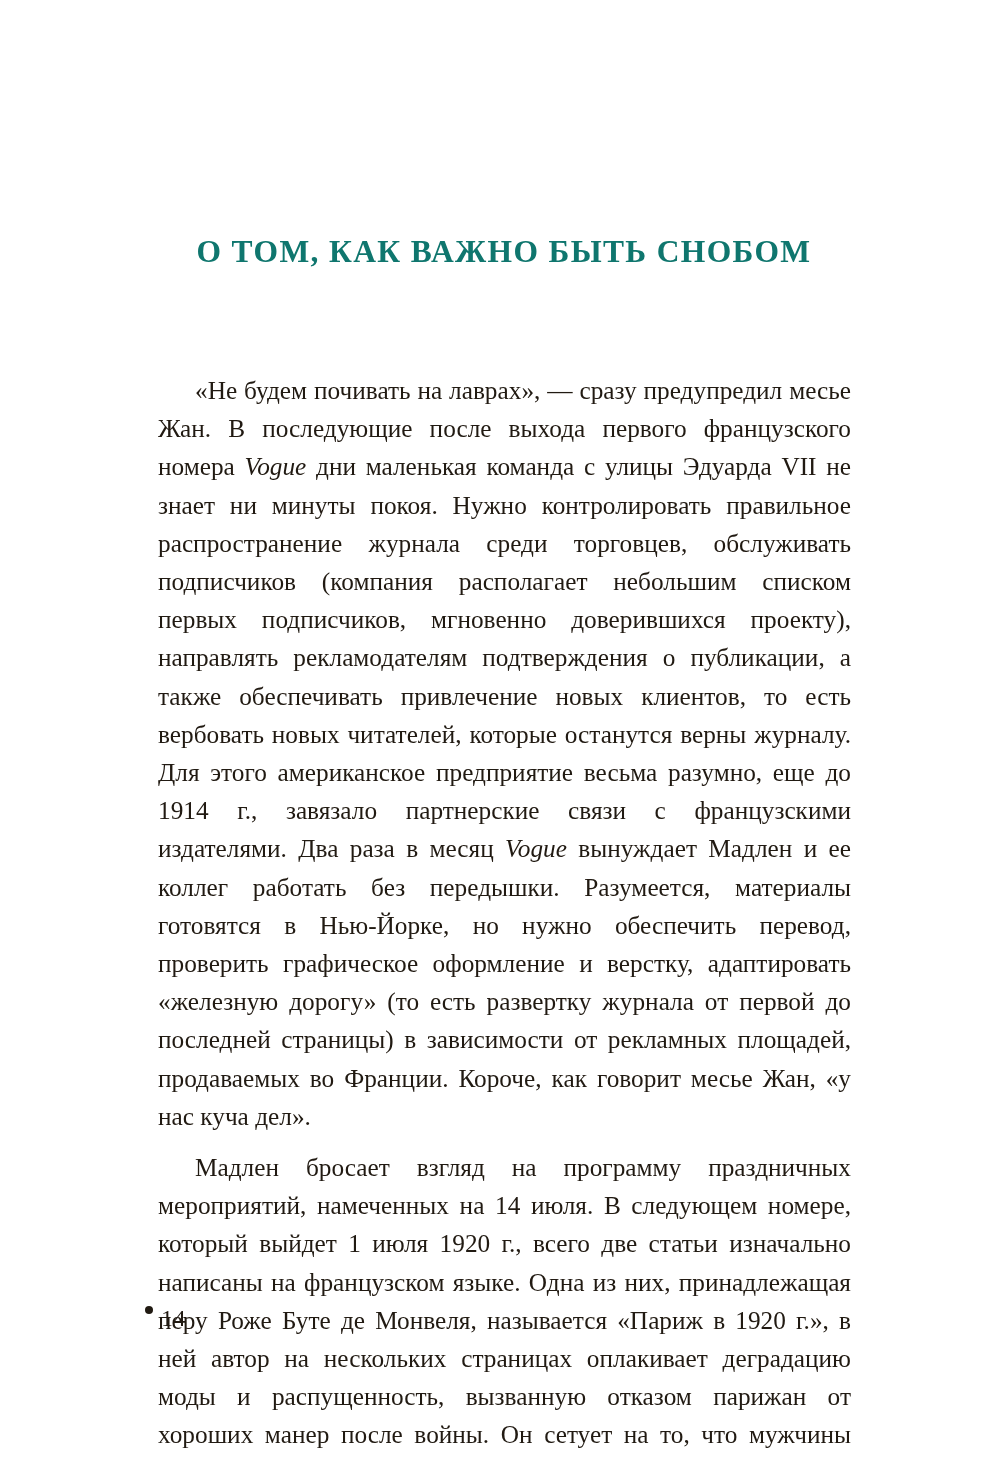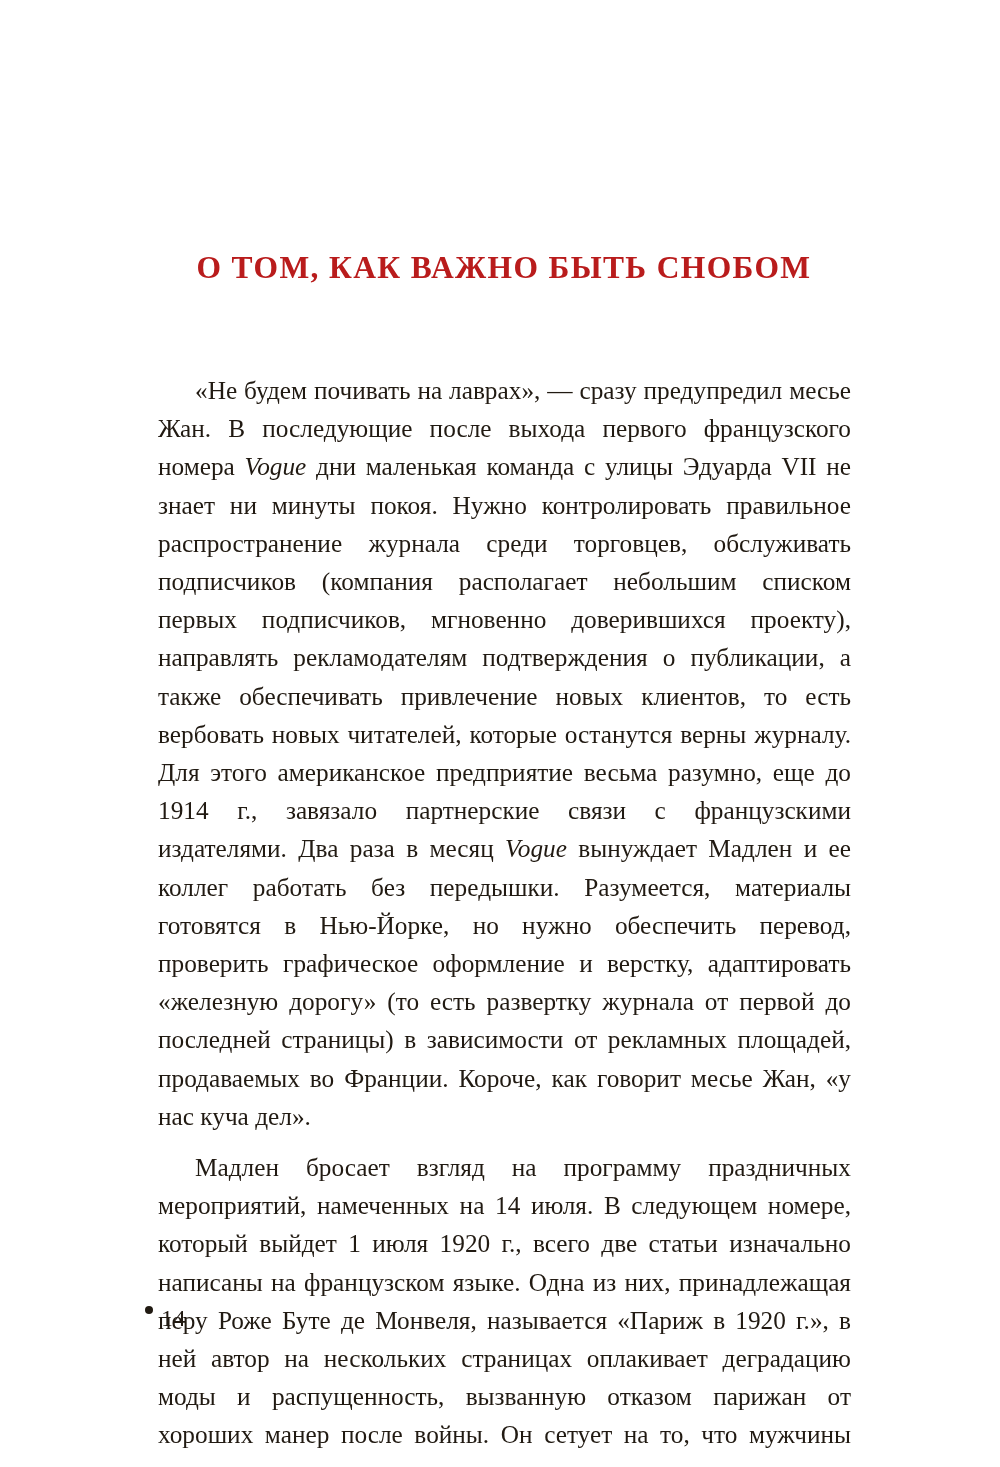--- a/index.html
+++ b/index.html
@@ -17,28 +17,28 @@
     overflow: hidden;
     font-family: "Liberation Serif", "DejaVu Serif", serif;
     color: #211a12;
     -webkit-font-smoothing: antialiased;
   }
 
   
   .chapter-title {
     position: absolute;
     left: 145px;
-    top: 228px;
+    top: 212px;
     width: 718px;
     text-align: center;
     font-size: 31.5px;
     font-weight: 700;
     letter-spacing: 1.35px;
     line-height: 1.18;
-    color: #b91c1c;
+    color: #0f766e;
     white-space: nowrap;
   }
 
   
   .text-block {
     position: absolute;
     left: 145px;
     top: 358px;
     width: 719px;
   }

